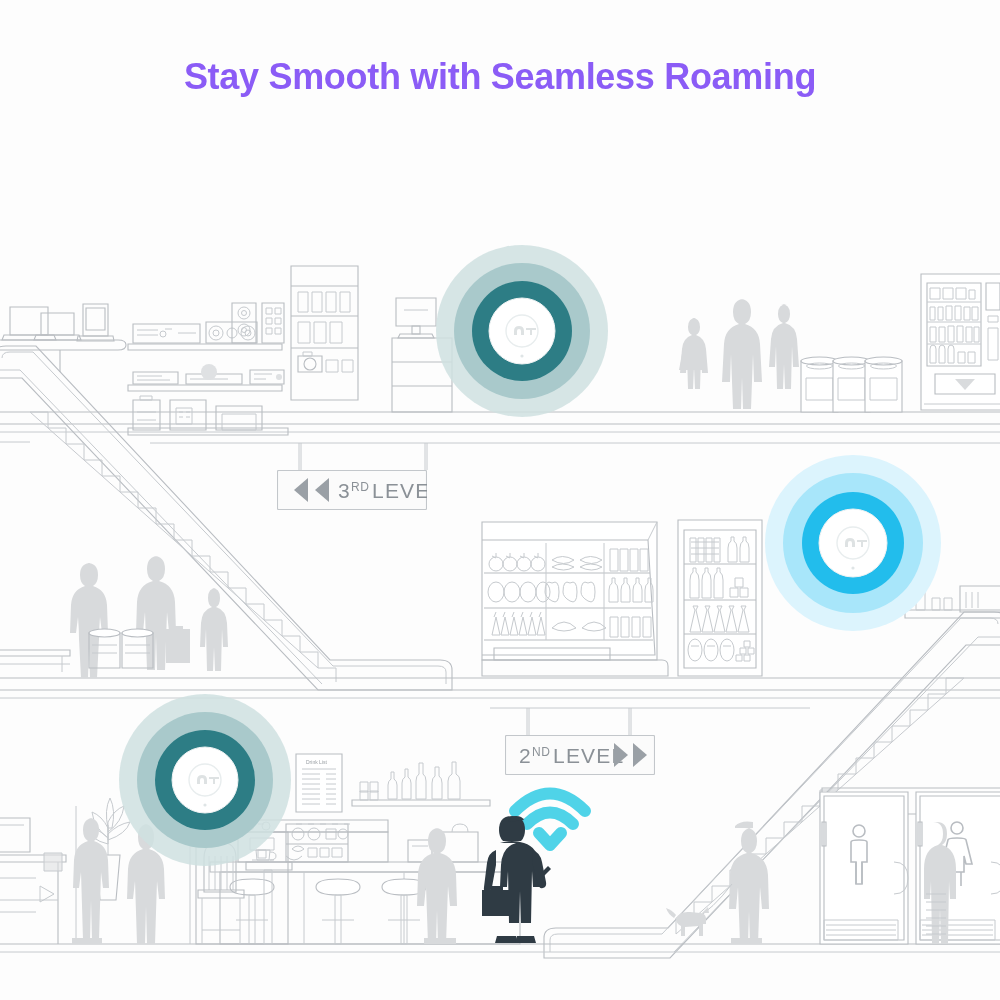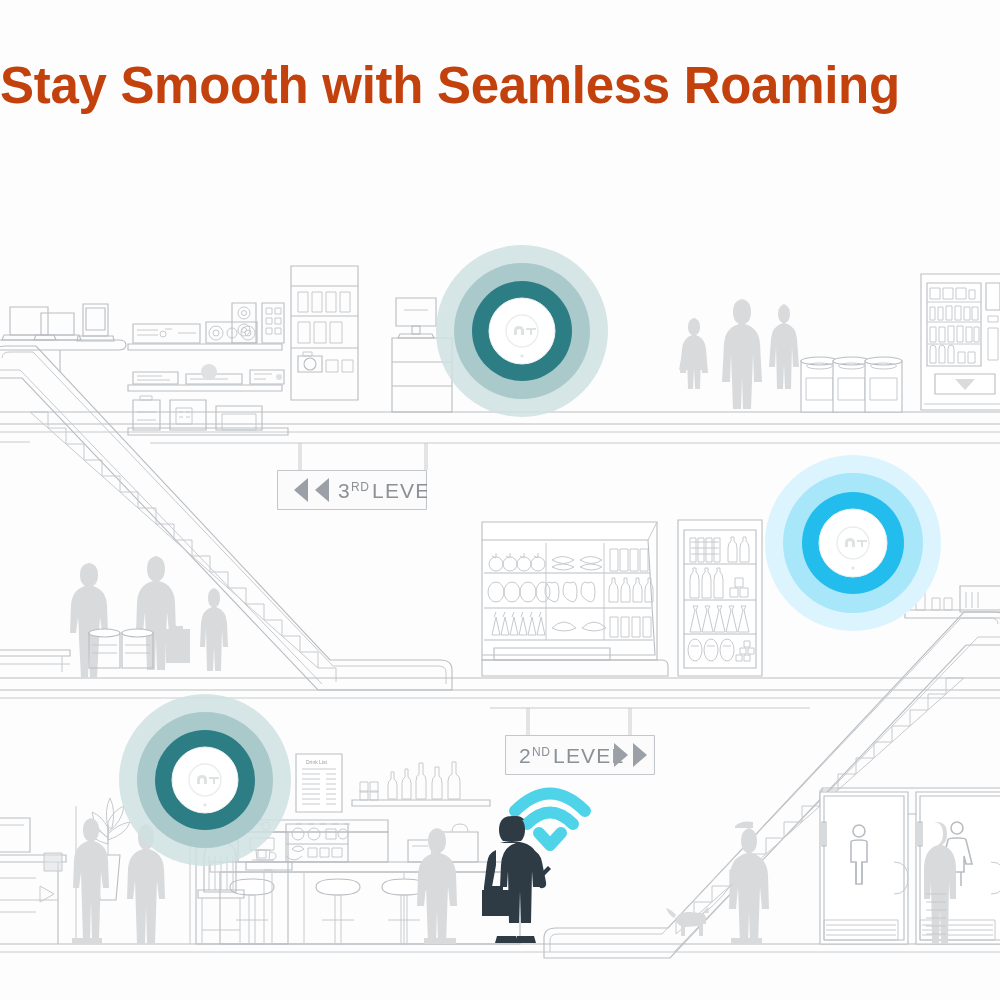--- a/index.html
+++ b/index.html
@@ -11,24 +11,25 @@
   }
   #stage {
     position: relative;
     width: 1000px; height: 1000px;
     background: #fdfdfd;
     overflow: hidden;
   }
   #title {
     position: absolute;
     top: 56px; left: 0; width: 1000px;
-    font-size: 51px;
+    text-align: center;
+    font-size: 36px;
     font-weight: 700;
     letter-spacing: -0.3px;
-    color: #c2410c;
+    color: #8b5cf6;
     font-family: "Liberation Sans", sans-serif;
   }
   #scene { position: absolute; inset: 0; }
   svg.layer { position: absolute; top: 0; left: 0; width: 1000px; height: 1000px; }
   .ln   { fill: none; stroke: #b9bdc2; stroke-width: 1.1; }
   .ln2  { fill: none; stroke: #c6cace; stroke-width: 1; }
   .fillw{ fill: #ffffff; stroke: #b9bdc2; stroke-width: 1.1; }
   .sil  { fill: #d8dadc; }
   .sil2 { fill: #dfe1e3; }
   .dark { fill: #2f3b44; }

